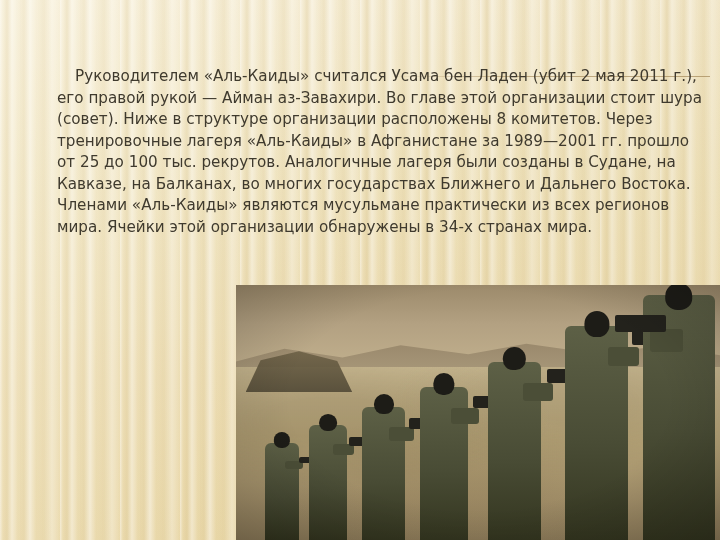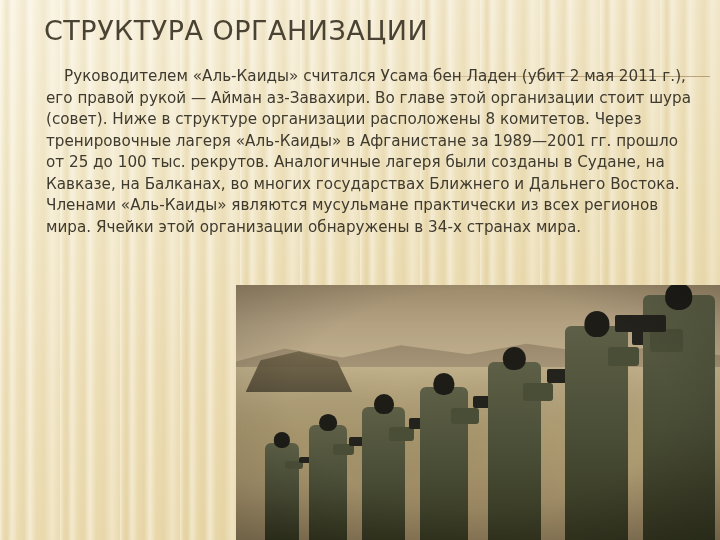--- a/index.html
+++ b/index.html
@@ -51,21 +51,21 @@
   .title-rule {
     position: absolute;
     left: 390px;
     top: 76px;
     width: 320px;
     height: 1px;
     background: linear-gradient(90deg, rgba(150,120,70,0.0) 0%, rgba(150,120,70,0.55) 40%, rgba(150,120,70,0.6) 100%);
   }
   .body-text {
     position: absolute;
-    left: 26px;
+    left: 37px;
     top: 66px;
     width: 672px;
     font-size: 15.2px;
     line-height: 1.42;
     color: #3f3a2e;
     text-indent: 18px;
     padding-left: 20px;
     box-sizing: border-box;
     font-family: "DejaVu Sans", sans-serif;
     text-align: left;
@@ -146,21 +146,20 @@
     background: radial-gradient(ellipse at 50% 45%, rgba(0,0,0,0) 55%, rgba(0,0,0,0.22) 100%);
     pointer-events: none;
   }
 </style>
 </head>
 <body>
 
 <div class="slide">
   <div class="slide-tint"></div>
 
-  <div class="title">Структура организации</div>
   <div class="title-rule"></div>
 
   <div class="body-text">Руководителем «Аль-Каиды» считался Усама бен Ладен (убит 2 мая 2011 г.), его правой рукой — Айман аз-Завахири. Во главе этой организации стоит шура (совет). Ниже в структуре организации расположены 8 комитетов. Через тренировочные лагеря «Аль-Каиды» в Афганистане за 1989—2001 гг. прошло от 25 до 100 тыс. рекрутов. Аналогичные лагеря были созданы в Судане, на Кавказе, на Балканах, во многих государствах Ближнего и Дальнего Востока. Членами «Аль-Каиды» являются мусульмане практически из всех регионов мира. Ячейки этой организации обнаружены в 34-х странах мира.</div>
 
   <div class="photo">
     <div class="ph-sky"></div>
     <div class="ph-ridge"></div>
     <div class="ph-ground"></div>
     <div class="ph-tent"></div>
 

